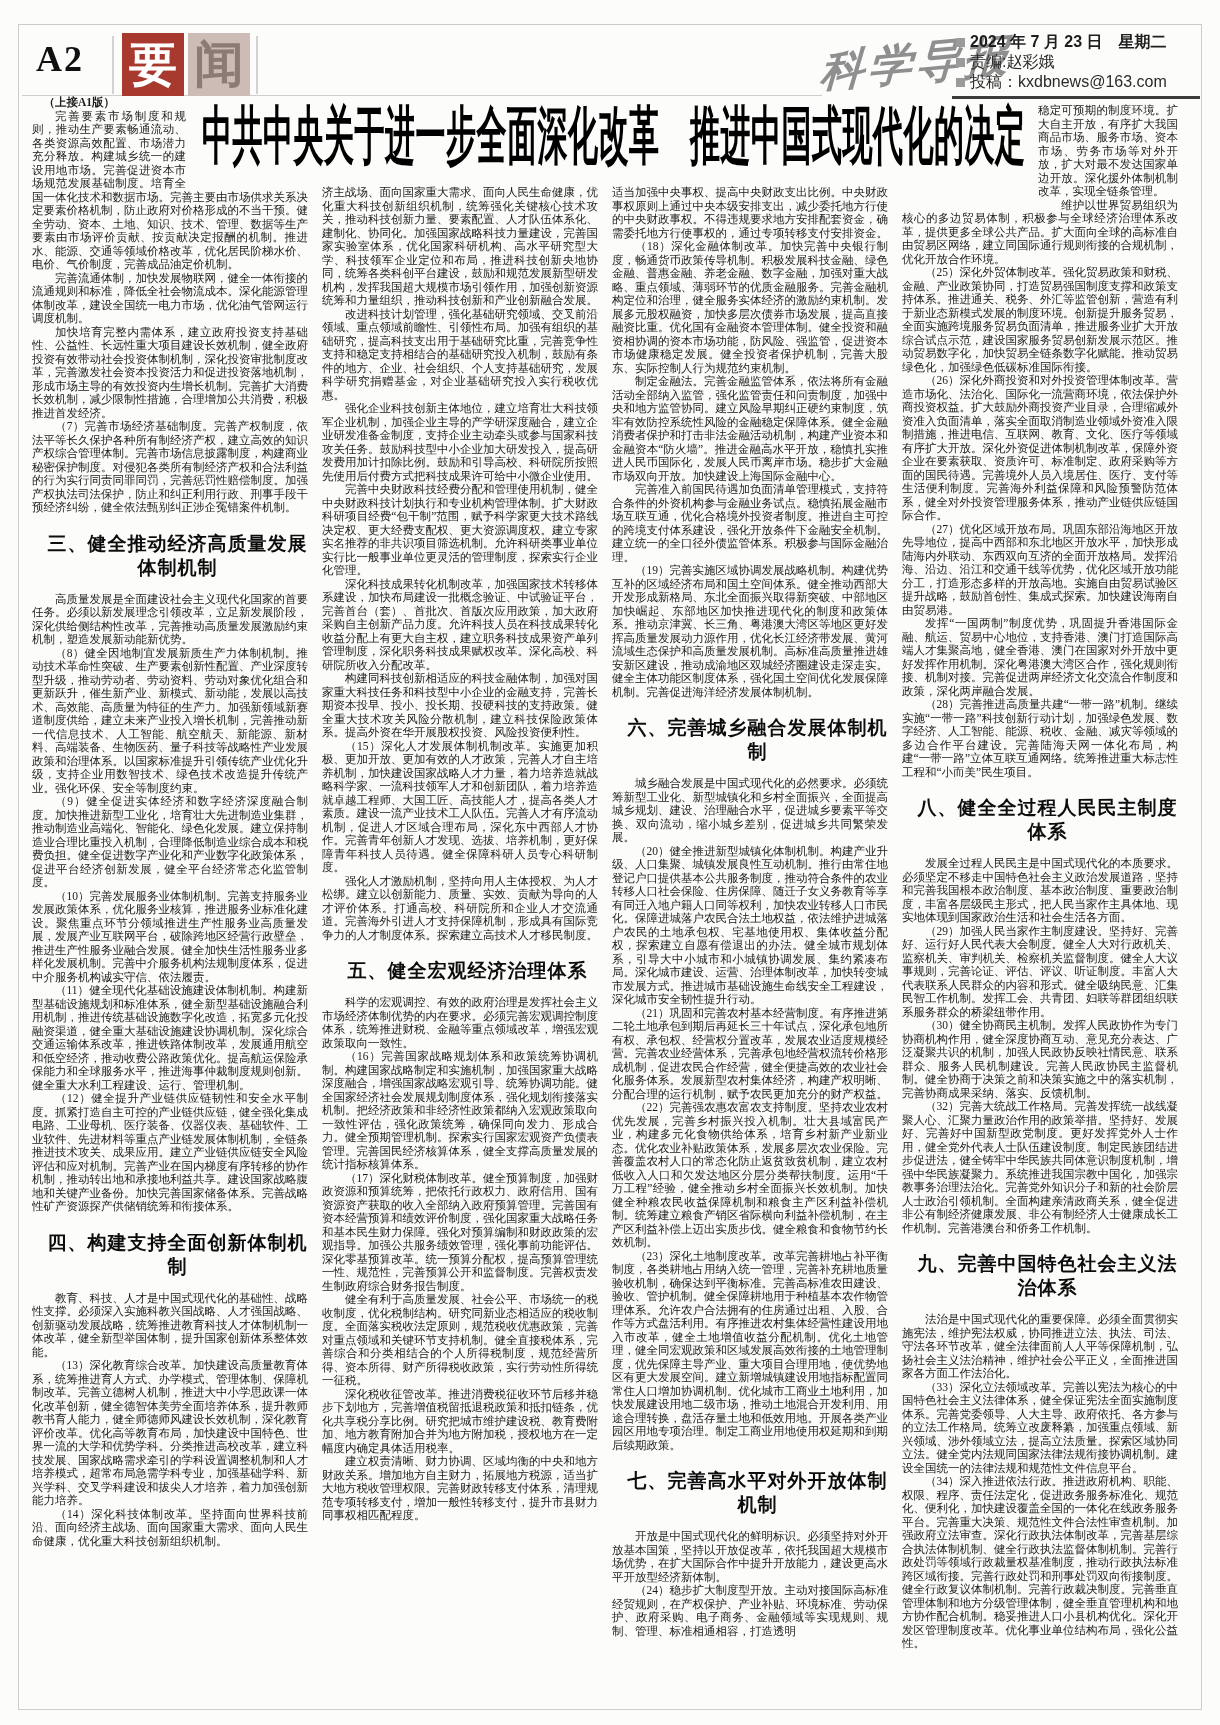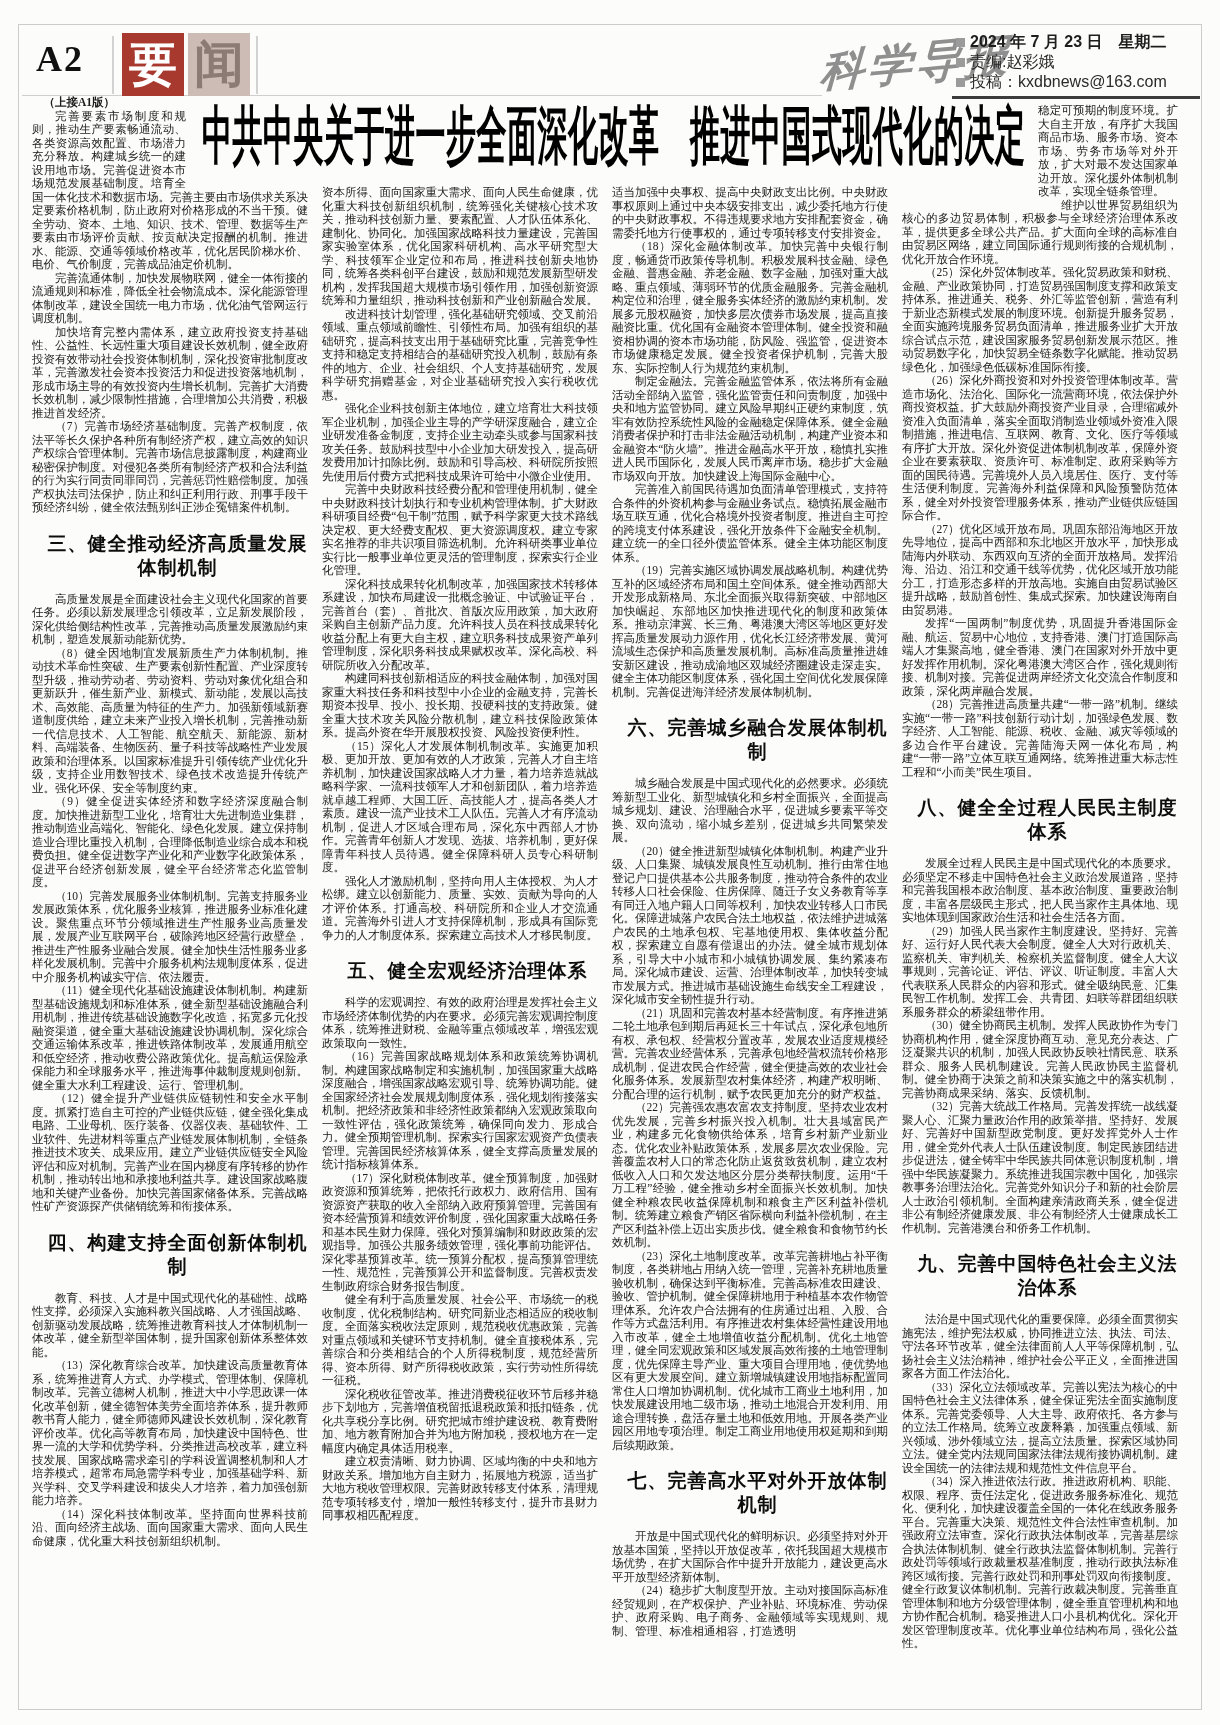--- a/index.html
+++ b/index.html
@@ -78,41 +78,41 @@
     <p>（9）健全促进实体经济和数字经济深度融合制度。加快推进新型工业化，培育壮大先进制造业集群，推动制造业高端化、智能化、绿色化发展。建立保持制造业合理比重投入机制，合理降低制造业综合成本和税费负担。健全促进数字产业化和产业数字化政策体系，促进平台经济创新发展，健全平台经济常态化监管制度。</p>
     <p>（10）完善发展服务业体制机制。完善支持服务业发展政策体系，优化服务业核算，推进服务业标准化建设。聚焦重点环节分领域推进生产性服务业高质量发展，发展产业互联网平台，破除跨地区经营行政壁垒，推进生产性服务业融合发展。健全加快生活性服务业多样化发展机制。完善中介服务机构法规制度体系，促进中介服务机构诚实守信、依法履责。</p>
     <p>（11）健全现代化基础设施建设体制机制。构建新型基础设施规划和标准体系，健全新型基础设施融合利用机制，推进传统基础设施数字化改造，拓宽多元化投融资渠道，健全重大基础设施建设协调机制。深化综合交通运输体系改革，推进铁路体制改革，发展通用航空和低空经济，推动收费公路政策优化。提高航运保险承保能力和全球服务水平，推进海事仲裁制度规则创新。健全重大水利工程建设、运行、管理机制。</p>
     <p>（12）健全提升产业链供应链韧性和安全水平制度。抓紧打造自主可控的产业链供应链，健全强化集成电路、工业母机、医疗装备、仪器仪表、基础软件、工业软件、先进材料等重点产业链发展体制机制，全链条推进技术攻关、成果应用。建立产业链供应链安全风险评估和应对机制。完善产业在国内梯度有序转移的协作机制，推动转出地和承接地利益共享。建设国家战略腹地和关键产业备份。加快完善国家储备体系。完善战略性矿产资源探产供储销统筹和衔接体系。</p>
     <h3>四、构建支持全面创新体制机制</h3>
     <p>教育、科技、人才是中国式现代化的基础性、战略性支撑。必须深入实施科教兴国战略、人才强国战略、创新驱动发展战略，统筹推进教育科技人才体制机制一体改革，健全新型举国体制，提升国家创新体系整体效能。</p>
     <p>（13）深化教育综合改革。加快建设高质量教育体系，统筹推进育人方式、办学模式、管理体制、保障机制改革。完善立德树人机制，推进大中小学思政课一体化改革创新，健全德智体美劳全面培养体系，提升教师教书育人能力，健全师德师风建设长效机制，深化教育评价改革。优化高等教育布局，加快建设中国特色、世界一流的大学和优势学科。分类推进高校改革，建立科技发展、国家战略需求牵引的学科设置调整机制和人才培养模式，超常布局急需学科专业，加强基础学科、新兴学科、交叉学科建设和拔尖人才培养，着力加强创新能力培养。</p>
     <p>（14）深化科技体制改革。坚持面向世界科技前沿、面向经济主战场、面向国家重大需求、面向人民生命健康，优化重大科技创新组织机制。</p>
   </div>
 <div class="col" id="c2">
-    <p class="cont">资本所得、面向国家重大需求、面向人民生命健康，优化重大科技创新组织机制，统筹强化关键核心技术攻关，推动科技创新力量、要素配置、人才队伍体系化、建制化、协同化。加强国家战略科技力量建设，完善国家实验室体系，优化国家科研机构、高水平研究型大学、科技领军企业定位和布局，推进科技创新央地协同，统筹各类科创平台建设，鼓励和规范发展新型研发机构，发挥我国超大规模市场引领作用，加强创新资源统筹和力量组织，推动科技创新和产业创新融合发展。</p>
+    <p class="cont">济主战场、面向国家重大需求、面向人民生命健康，优化重大科技创新组织机制，统筹强化关键核心技术攻关，推动科技创新力量、要素配置、人才队伍体系化、建制化、协同化。加强国家战略科技力量建设，完善国家实验室体系，优化国家科研机构、高水平研究型大学、科技领军企业定位和布局，推进科技创新央地协同，统筹各类科创平台建设，鼓励和规范发展新型研发机构，发挥我国超大规模市场引领作用，加强创新资源统筹和力量组织，推动科技创新和产业创新融合发展。</p>
     <p>改进科技计划管理，强化基础研究领域、交叉前沿领域、重点领域前瞻性、引领性布局。加强有组织的基础研究，提高科技支出用于基础研究比重，完善竞争性支持和稳定支持相结合的基础研究投入机制，鼓励有条件的地方、企业、社会组织、个人支持基础研究，发展科学研究捐赠基金，对企业基础研究投入实行税收优惠。</p>
     <p>强化企业科技创新主体地位，建立培育壮大科技领军企业机制，加强企业主导的产学研深度融合，建立企业研发准备金制度，支持企业主动牵头或参与国家科技攻关任务。鼓励科技型中小企业加大研发投入，提高研发费用加计扣除比例。鼓励和引导高校、科研院所按照先使用后付费方式把科技成果许可给中小微企业使用。</p>
     <p>完善中央财政科技经费分配和管理使用机制，健全中央财政科技计划执行和专业机构管理体制。扩大财政科研项目经费“包干制”范围，赋予科学家更大技术路线决定权、更大经费支配权、更大资源调度权。建立专家实名推荐的非共识项目筛选机制。允许科研类事业单位实行比一般事业单位更灵活的管理制度，探索实行企业化管理。</p>
     <p>深化科技成果转化机制改革，加强国家技术转移体系建设，加快布局建设一批概念验证、中试验证平台，完善首台（套）、首批次、首版次应用政策，加大政府采购自主创新产品力度。允许科技人员在科技成果转化收益分配上有更大自主权，建立职务科技成果资产单列管理制度，深化职务科技成果赋权改革。深化高校、科研院所收入分配改革。</p>
     <p>构建同科技创新相适应的科技金融体制，加强对国家重大科技任务和科技型中小企业的金融支持，完善长期资本投早、投小、投长期、投硬科技的支持政策。健全重大技术攻关风险分散机制，建立科技保险政策体系。提高外资在华开展股权投资、风险投资便利性。</p>
     <p>（15）深化人才发展体制机制改革。实施更加积极、更加开放、更加有效的人才政策，完善人才自主培养机制，加快建设国家战略人才力量，着力培养造就战略科学家、一流科技领军人才和创新团队，着力培养造就卓越工程师、大国工匠、高技能人才，提高各类人才素质。建设一流产业技术工人队伍。完善人才有序流动机制，促进人才区域合理布局，深化东中西部人才协作。完善青年创新人才发现、选拔、培养机制，更好保障青年科技人员待遇。健全保障科研人员专心科研制度。</p>
     <p>强化人才激励机制，坚持向用人主体授权、为人才松绑。建立以创新能力、质量、实效、贡献为导向的人才评价体系。打通高校、科研院所和企业人才交流通道。完善海外引进人才支持保障机制，形成具有国际竞争力的人才制度体系。探索建立高技术人才移民制度。</p>
     <h3>五、健全宏观经济治理体系</h3>
     <p>科学的宏观调控、有效的政府治理是发挥社会主义市场经济体制优势的内在要求。必须完善宏观调控制度体系，统筹推进财税、金融等重点领域改革，增强宏观政策取向一致性。</p>
     <p>（16）完善国家战略规划体系和政策统筹协调机制。构建国家战略制定和实施机制，加强国家重大战略深度融合，增强国家战略宏观引导、统筹协调功能。健全国家经济社会发展规划制度体系，强化规划衔接落实机制。把经济政策和非经济性政策都纳入宏观政策取向一致性评估，强化政策统筹，确保同向发力、形成合力。健全预期管理机制。探索实行国家宏观资产负债表管理。完善国民经济核算体系，健全支撑高质量发展的统计指标核算体系。</p>
     <p>（17）深化财税体制改革。健全预算制度，加强财政资源和预算统筹，把依托行政权力、政府信用、国有资源资产获取的收入全部纳入政府预算管理。完善国有资本经营预算和绩效评价制度，强化国家重大战略任务和基本民生财力保障。强化对预算编制和财政政策的宏观指导。加强公共服务绩效管理，强化事前功能评估。深化零基预算改革。统一预算分配权，提高预算管理统一性、规范性，完善预算公开和监督制度。完善权责发生制政府综合财务报告制度。</p>
     <p>健全有利于高质量发展、社会公平、市场统一的税收制度，优化税制结构。研究同新业态相适应的税收制度。全面落实税收法定原则，规范税收优惠政策，完善对重点领域和关键环节支持机制。健全直接税体系，完善综合和分类相结合的个人所得税制度，规范经营所得、资本所得、财产所得税收政策，实行劳动性所得统一征税。</p>
     <p>深化税收征管改革。推进消费税征收环节后移并稳步下划地方，完善增值税留抵退税政策和抵扣链条，优化共享税分享比例。研究把城市维护建设税、教育费附加、地方教育附加合并为地方附加税，授权地方在一定幅度内确定具体适用税率。</p>
     <p>建立权责清晰、财力协调、区域均衡的中央和地方财政关系。增加地方自主财力，拓展地方税源，适当扩大地方税收管理权限。完善财政转移支付体系，清理规范专项转移支付，增加一般性转移支付，提升市县财力同事权相匹配程度。</p>
   </div>
 <div class="col" id="c3">
     <p class="cont">适当加强中央事权、提高中央财政支出比例。中央财政事权原则上通过中央本级安排支出，减少委托地方行使的中央财政事权。不得违规要求地方安排配套资金，确需委托地方行使事权的，通过专项转移支付安排资金。</p>
     <p>（18）深化金融体制改革。加快完善中央银行制度，畅通货币政策传导机制。积极发展科技金融、绿色金融、普惠金融、养老金融、数字金融，加强对重大战略、重点领域、薄弱环节的优质金融服务。完善金融机构定位和治理，健全服务实体经济的激励约束机制。发展多元股权融资，加快多层次债券市场发展，提高直接融资比重。优化国有金融资本管理体制。健全投资和融资相协调的资本市场功能，防风险、强监管，促进资本市场健康稳定发展。健全投资者保护机制，完善大股东、实际控制人行为规范约束机制。</p>
     <p>制定金融法。完善金融监管体系，依法将所有金融活动全部纳入监管，强化监管责任和问责制度，加强中央和地方监管协同。建立风险早期纠正硬约束制度，筑牢有效防控系统性风险的金融稳定保障体系。健全金融消费者保护和打击非法金融活动机制，构建产业资本和金融资本“防火墙”。推进金融高水平开放，稳慎扎实推进人民币国际化，发展人民币离岸市场。稳步扩大金融市场双向开放。加快建设上海国际金融中心。</p>
-    <p>完善准入前国民待遇加负面清单管理模式，支持符合条件的外资机构参与金融业务试点。稳慎拓展金融市场互联互通，优化合格境外投资者制度。推进自主可控的跨境支付体系建设，强化开放条件下金融安全机制。建立统一的全口径外债监管体系。健全主体功能区制度体系。</p>
+    <p>完善准入前国民待遇加负面清单管理模式，支持符合条件的外资机构参与金融业务试点。稳慎拓展金融市场互联互通，优化合格境外投资者制度。推进自主可控的跨境支付体系建设，强化开放条件下金融安全机制。建立统一的全口径外债监管体系。积极参与国际金融治理。</p>
     <p>（19）完善实施区域协调发展战略机制。构建优势互补的区域经济布局和国土空间体系。健全推动西部大开发形成新格局、东北全面振兴取得新突破、中部地区加快崛起、东部地区加快推进现代化的制度和政策体系。推动京津冀、长三角、粤港澳大湾区等地区更好发挥高质量发展动力源作用，优化长江经济带发展、黄河流域生态保护和高质量发展机制。高标准高质量推进雄安新区建设，推动成渝地区双城经济圈建设走深走实。健全主体功能区制度体系，强化国土空间优化发展保障机制。完善促进海洋经济发展体制机制。</p>
     <h3>六、完善城乡融合发展体制机制</h3>
     <p>城乡融合发展是中国式现代化的必然要求。必须统筹新型工业化、新型城镇化和乡村全面振兴，全面提高城乡规划、建设、治理融合水平，促进城乡要素平等交换、双向流动，缩小城乡差别，促进城乡共同繁荣发展。</p>
     <p>（20）健全推进新型城镇化体制机制。构建产业升级、人口集聚、城镇发展良性互动机制。推行由常住地登记户口提供基本公共服务制度，推动符合条件的农业转移人口社会保险、住房保障、随迁子女义务教育等享有同迁入地户籍人口同等权利，加快农业转移人口市民化。保障进城落户农民合法土地权益，依法维护进城落户农民的土地承包权、宅基地使用权、集体收益分配权，探索建立自愿有偿退出的办法。健全城市规划体系，引导大中小城市和小城镇协调发展、集约紧凑布局。深化城市建设、运营、治理体制改革，加快转变城市发展方式。推进城市基础设施生命线安全工程建设，深化城市安全韧性提升行动。</p>
     <p>（21）巩固和完善农村基本经营制度。有序推进第二轮土地承包到期后再延长三十年试点，深化承包地所有权、承包权、经营权分置改革，发展农业适度规模经营。完善农业经营体系，完善承包地经营权流转价格形成机制，促进农民合作经营，健全便捷高效的农业社会化服务体系。发展新型农村集体经济，构建产权明晰、分配合理的运行机制，赋予农民更加充分的财产权益。</p>
     <p>（22）完善强农惠农富农支持制度。坚持农业农村优先发展，完善乡村振兴投入机制。壮大县域富民产业，构建多元化食物供给体系，培育乡村新产业新业态。优化农业补贴政策体系，发展多层次农业保险。完善覆盖农村人口的常态化防止返贫致贫机制，建立农村低收入人口和欠发达地区分层分类帮扶制度。运用“千万工程”经验，健全推动乡村全面振兴长效机制。加快健全种粮农民收益保障机制和粮食主产区利益补偿机制。统筹建立粮食产销区省际横向利益补偿机制，在主产区利益补偿上迈出实质步伐。健全粮食和食物节约长效机制。</p>
     <p>（23）深化土地制度改革。改革完善耕地占补平衡制度，各类耕地占用纳入统一管理，完善补充耕地质量验收机制，确保达到平衡标准。完善高标准农田建设、验收、管护机制。健全保障耕地用于种植基本农作物管理体系。允许农户合法拥有的住房通过出租、入股、合作等方式盘活利用。有序推进农村集体经营性建设用地入市改革，健全土地增值收益分配机制。优化土地管理，健全同宏观政策和区域发展高效衔接的土地管理制度，优先保障主导产业、重大项目合理用地，使优势地区有更大发展空间。建立新增城镇建设用地指标配置同常住人口增加协调机制。优化城市工商业土地利用，加快发展建设用地二级市场，推动土地混合开发利用、用途合理转换，盘活存量土地和低效用地。开展各类产业园区用地专项治理。制定工商业用地使用权延期和到期后续期政策。</p>
     <h3>七、完善高水平对外开放体制机制</h3>
     <p>开放是中国式现代化的鲜明标识。必须坚持对外开放基本国策，坚持以开放促改革，依托我国超大规模市场优势，在扩大国际合作中提升开放能力，建设更高水平开放型经济新体制。</p>
     <p>（24）稳步扩大制度型开放。主动对接国际高标准经贸规则，在产权保护、产业补贴、环境标准、劳动保护、政府采购、电子商务、金融领域等实现规则、规制、管理、标准相通相容，打造透明</p>

